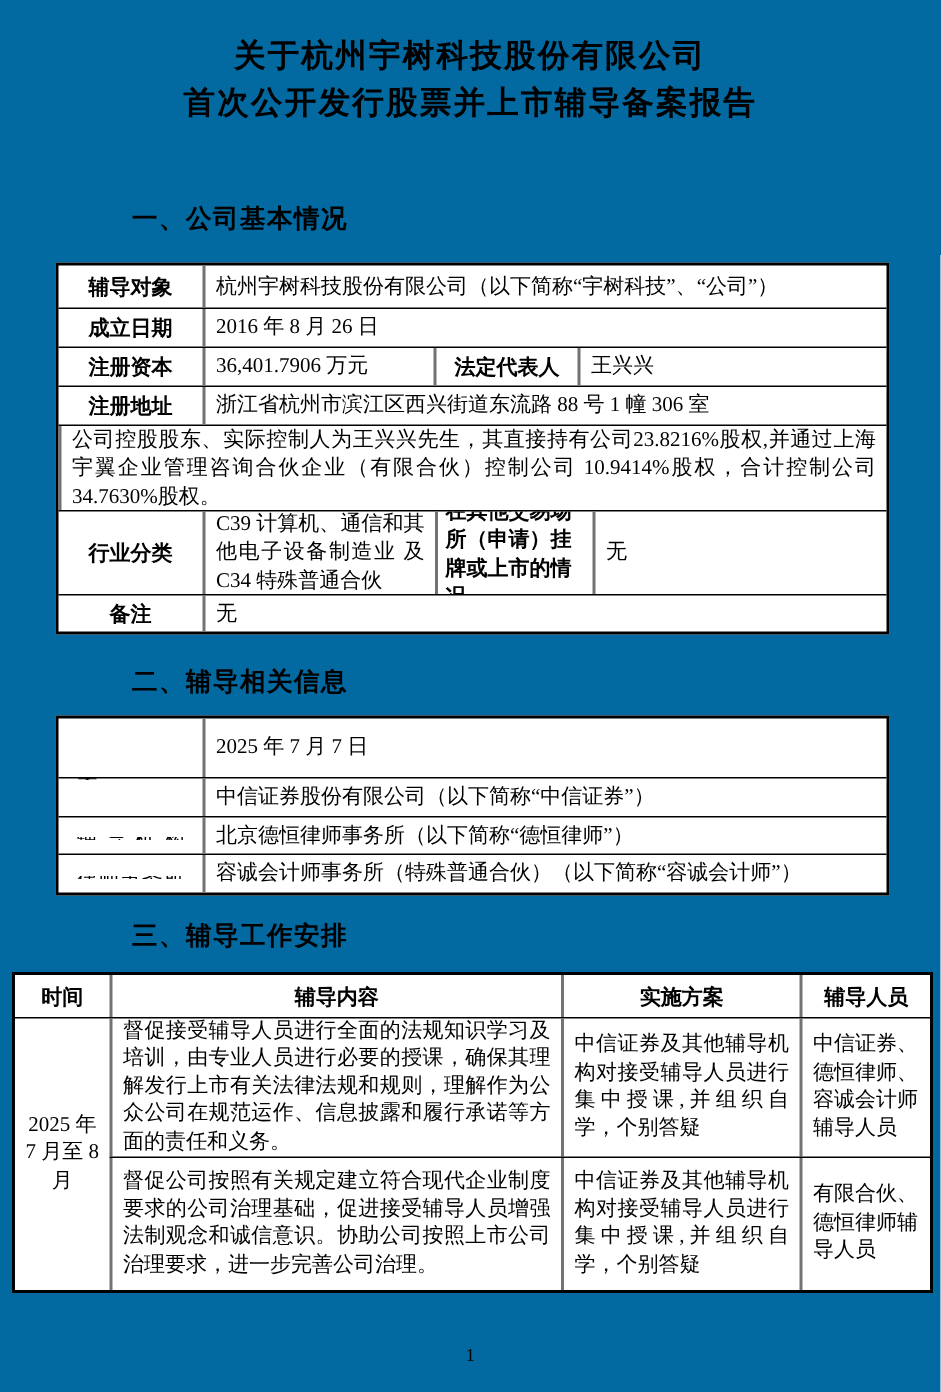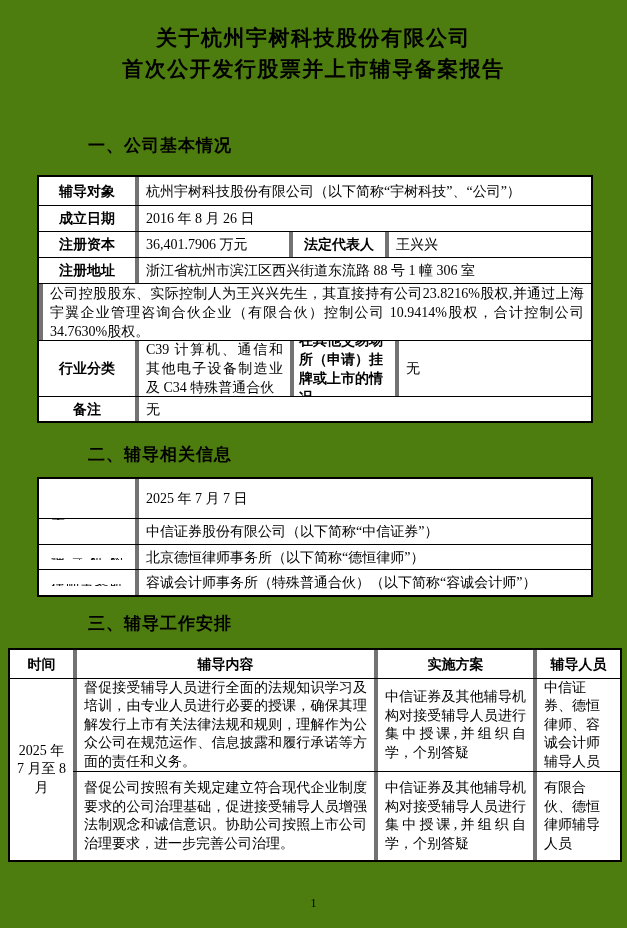--- a/index.html
+++ b/index.html
@@ -1,21 +1,21 @@
 <!DOCTYPE html>
 <html><head>
 <meta charset="utf-8">
 <style>
   html,body { margin:0; padding:0; background:#ffffff; }
   body {
     width:627px; height:928px; position:relative;
     font-family:"Liberation Serif","DejaVu Serif",serif;
     color:#000; font-size:14px;
   }
-  .page { position:absolute; inset:0; background:#4d7c0f; overflow:hidden; }
+  .page { position:absolute; inset:0; background:#0369a1; overflow:hidden; }
 
   .doc-title {
     position:absolute; top:22px; left:0; width:627px;
     text-align:center; font-weight:bold; font-size:21px; line-height:31px;
     font-family:"Liberation Sans","DejaVu Sans",sans-serif;
     letter-spacing:1.5px;
   }
   .sec-heading {
     position:absolute; left:88px;
     font-weight:bold; font-size:17px;
@@ -27,21 +27,21 @@
   #heading-3 { top:612px; }
 
   .tbl { position:absolute; border:2px solid #000; box-sizing:border-box; background:#fff; }
   #table-1 { left:37px; top:175px; width:556px; }
   #table-2 { left:37px; top:477px; width:556px; }
   #table-3 { left:8px;  top:648px; width:614px; }
 
   .tr { display:flex; border-top:1px solid #000; box-sizing:border-box; align-items:stretch; }
   .tr.first { border-top:none; }
   .td {
-    border-left:4px solid #737373; box-sizing:border-box;
+    border-left:2px solid #737373; box-sizing:border-box;
     display:flex; align-items:center;
     padding:1px 7px; line-height:19px; overflow:hidden;
   }
   .td.first { border-left:none; }
   .td .inner { width:100%; }
   .grow { flex:1; }
 
   .lbl {
     font-weight:bold; justify-content:center; text-align:center;
     font-family:"Liberation Sans","DejaVu Sans",sans-serif;

